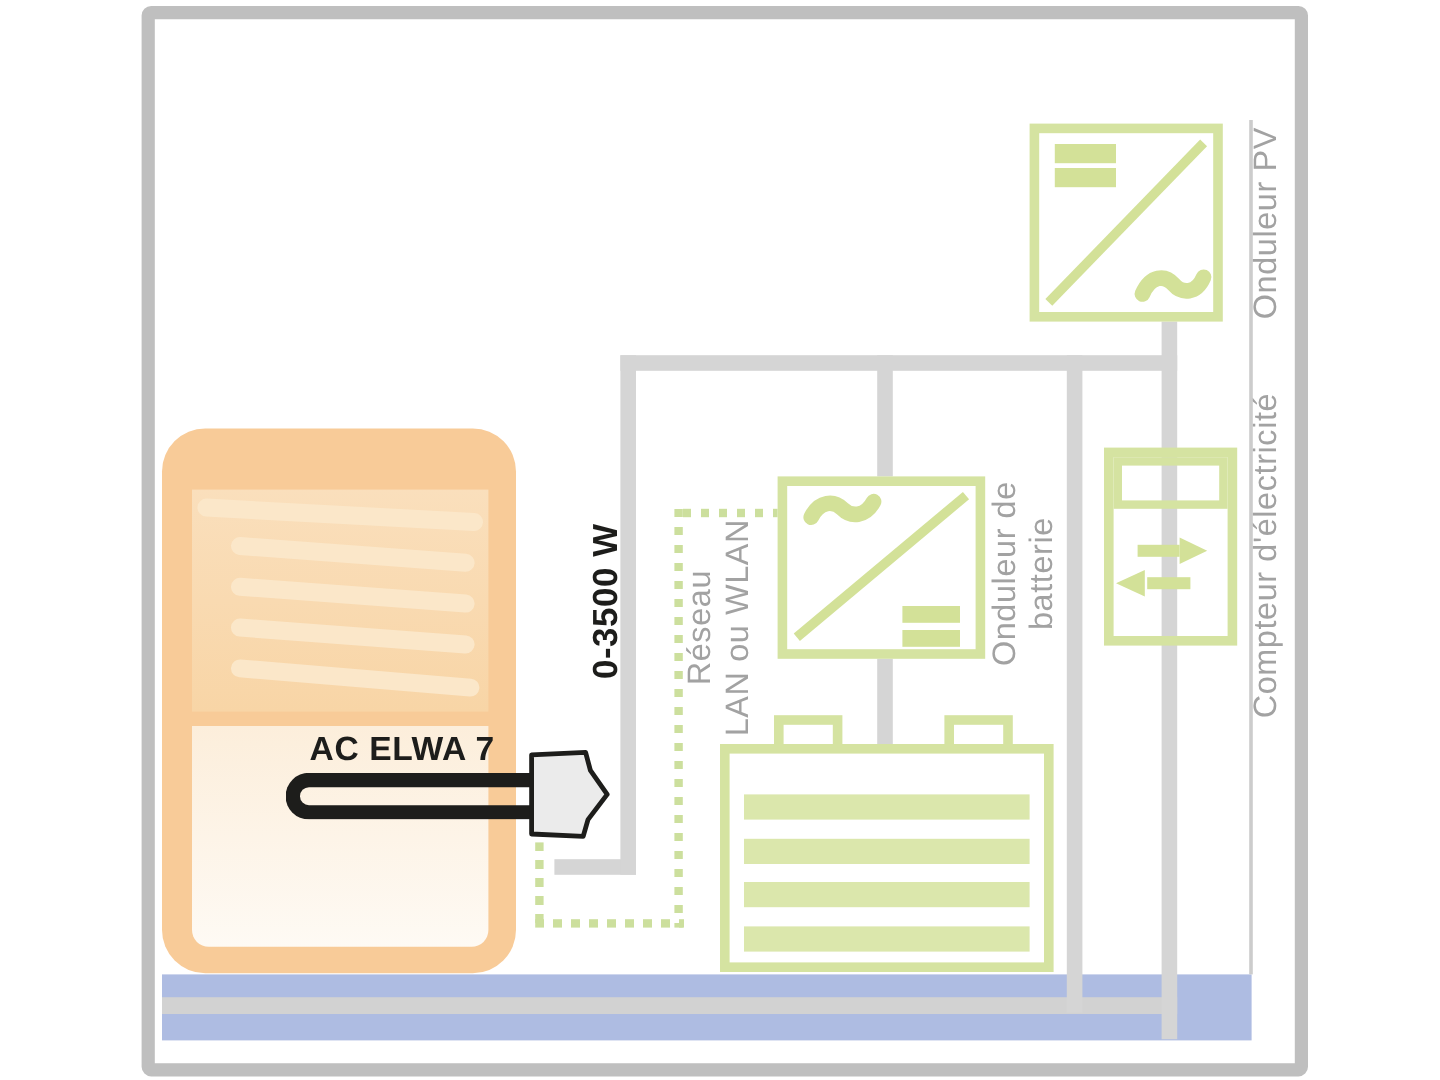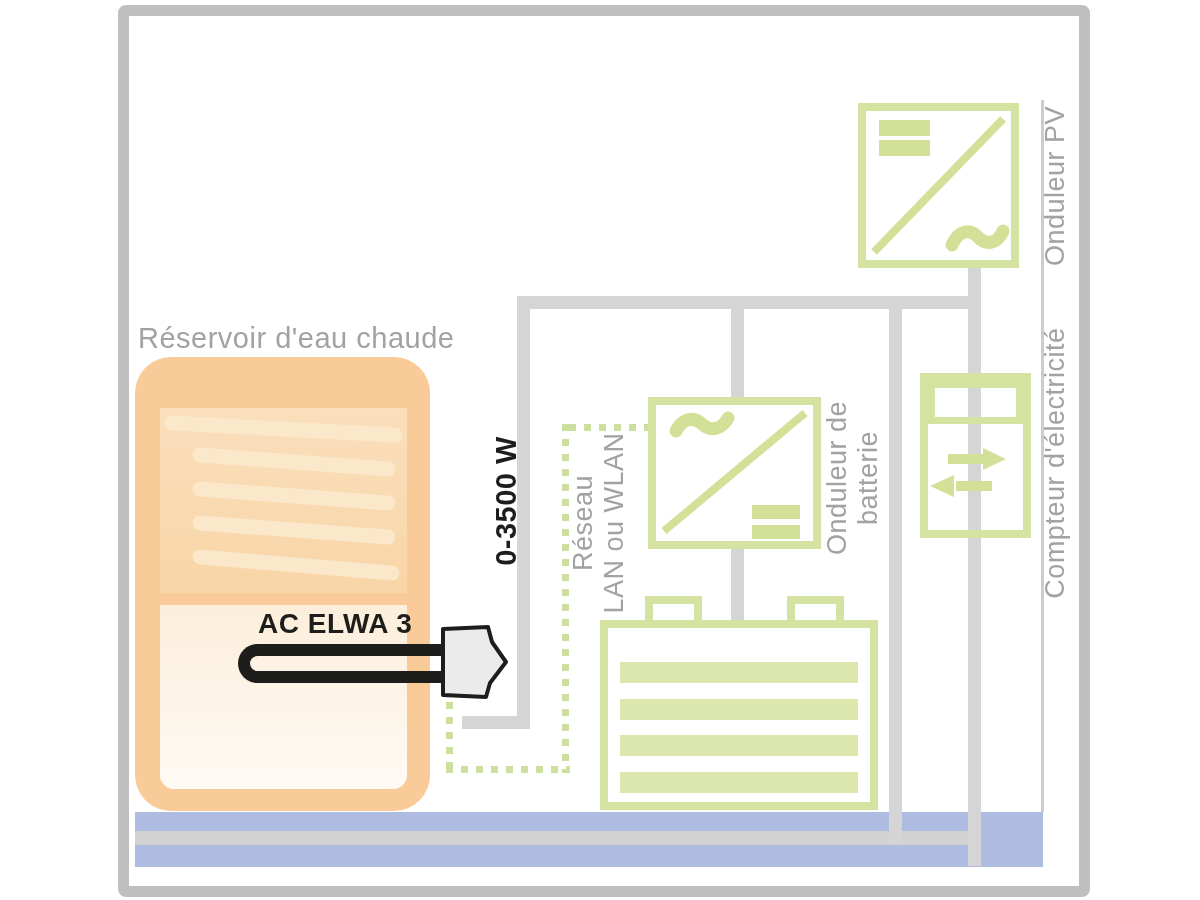--- a/index.html
+++ b/index.html
@@ -92,37 +92,36 @@
   <div class="pline" style="left:731px;top:296px;width:13px;height:104px;"></div>
   <div class="pline" style="left:731px;top:546px;width:13px;height:76px;"></div>
   <div class="pline" style="left:889px;top:296px;width:13px;height:548px;"></div>
   <div class="pline" style="left:968px;top:264px;width:13px;height:602px;"></div>
 
   <div class="dot-v" style="left:446px;top:702px;height:72px;"></div>
   <div class="dot-h" style="left:446px;top:766px;width:124px;"></div>
   <div class="dot-v" style="left:562px;top:424px;height:349px;"></div>
   <div class="dot-h" style="left:569px;top:424px;width:82px;"></div>
 
-  <div class="lbl abs" style="left:138px;top:322px;font-size:29px;z-index:2;">Réservoir d'eau chaude</div>
   <div class="tank">
     <div class="tank-upper">
       <svg width="247" height="185" viewBox="0 0 247 185">
         <g stroke="#fbe7c9" stroke-width="15" stroke-linecap="round" fill="none">
           <line x1="12" y1="15" x2="235" y2="27"></line>
           <line x1="40" y1="47" x2="228" y2="61"></line>
           <line x1="40" y1="81" x2="228" y2="95"></line>
           <line x1="40" y1="115" x2="228" y2="129"></line>
           <line x1="40" y1="149" x2="232" y2="165"></line>
         </g>
       </svg>
     </div>
     <div class="tank-lower"></div>
   </div>
 
-  <div class="lbl lbl-dark abs" style="left:258px;top:608px;font-size:28px;z-index:6;">AC ELWA 3</div>
+  <div class="lbl lbl-dark abs" style="left:258px;top:608px;font-size:28px;z-index:6;">AC ELWA 7</div>
   <div class="heater"></div>
   <div class="device-head">
     <svg width="70" height="76" viewBox="0 0 70 76">
       <polygon points="3,5 48,3 52,18 66,38 50,59 46,73 3,71" fill="#ebebeb" stroke="#1d1d1b" stroke-width="4" stroke-linejoin="round"></polygon>
     </svg>
   </div>
 
   <div class="vlabel lbl lbl-dark" style="left:506px;top:501px;font-size:29px;">0-3500 W</div>
 
   <div class="vlabel lbl" style="left:599px;top:523px;font-size:27px;">

